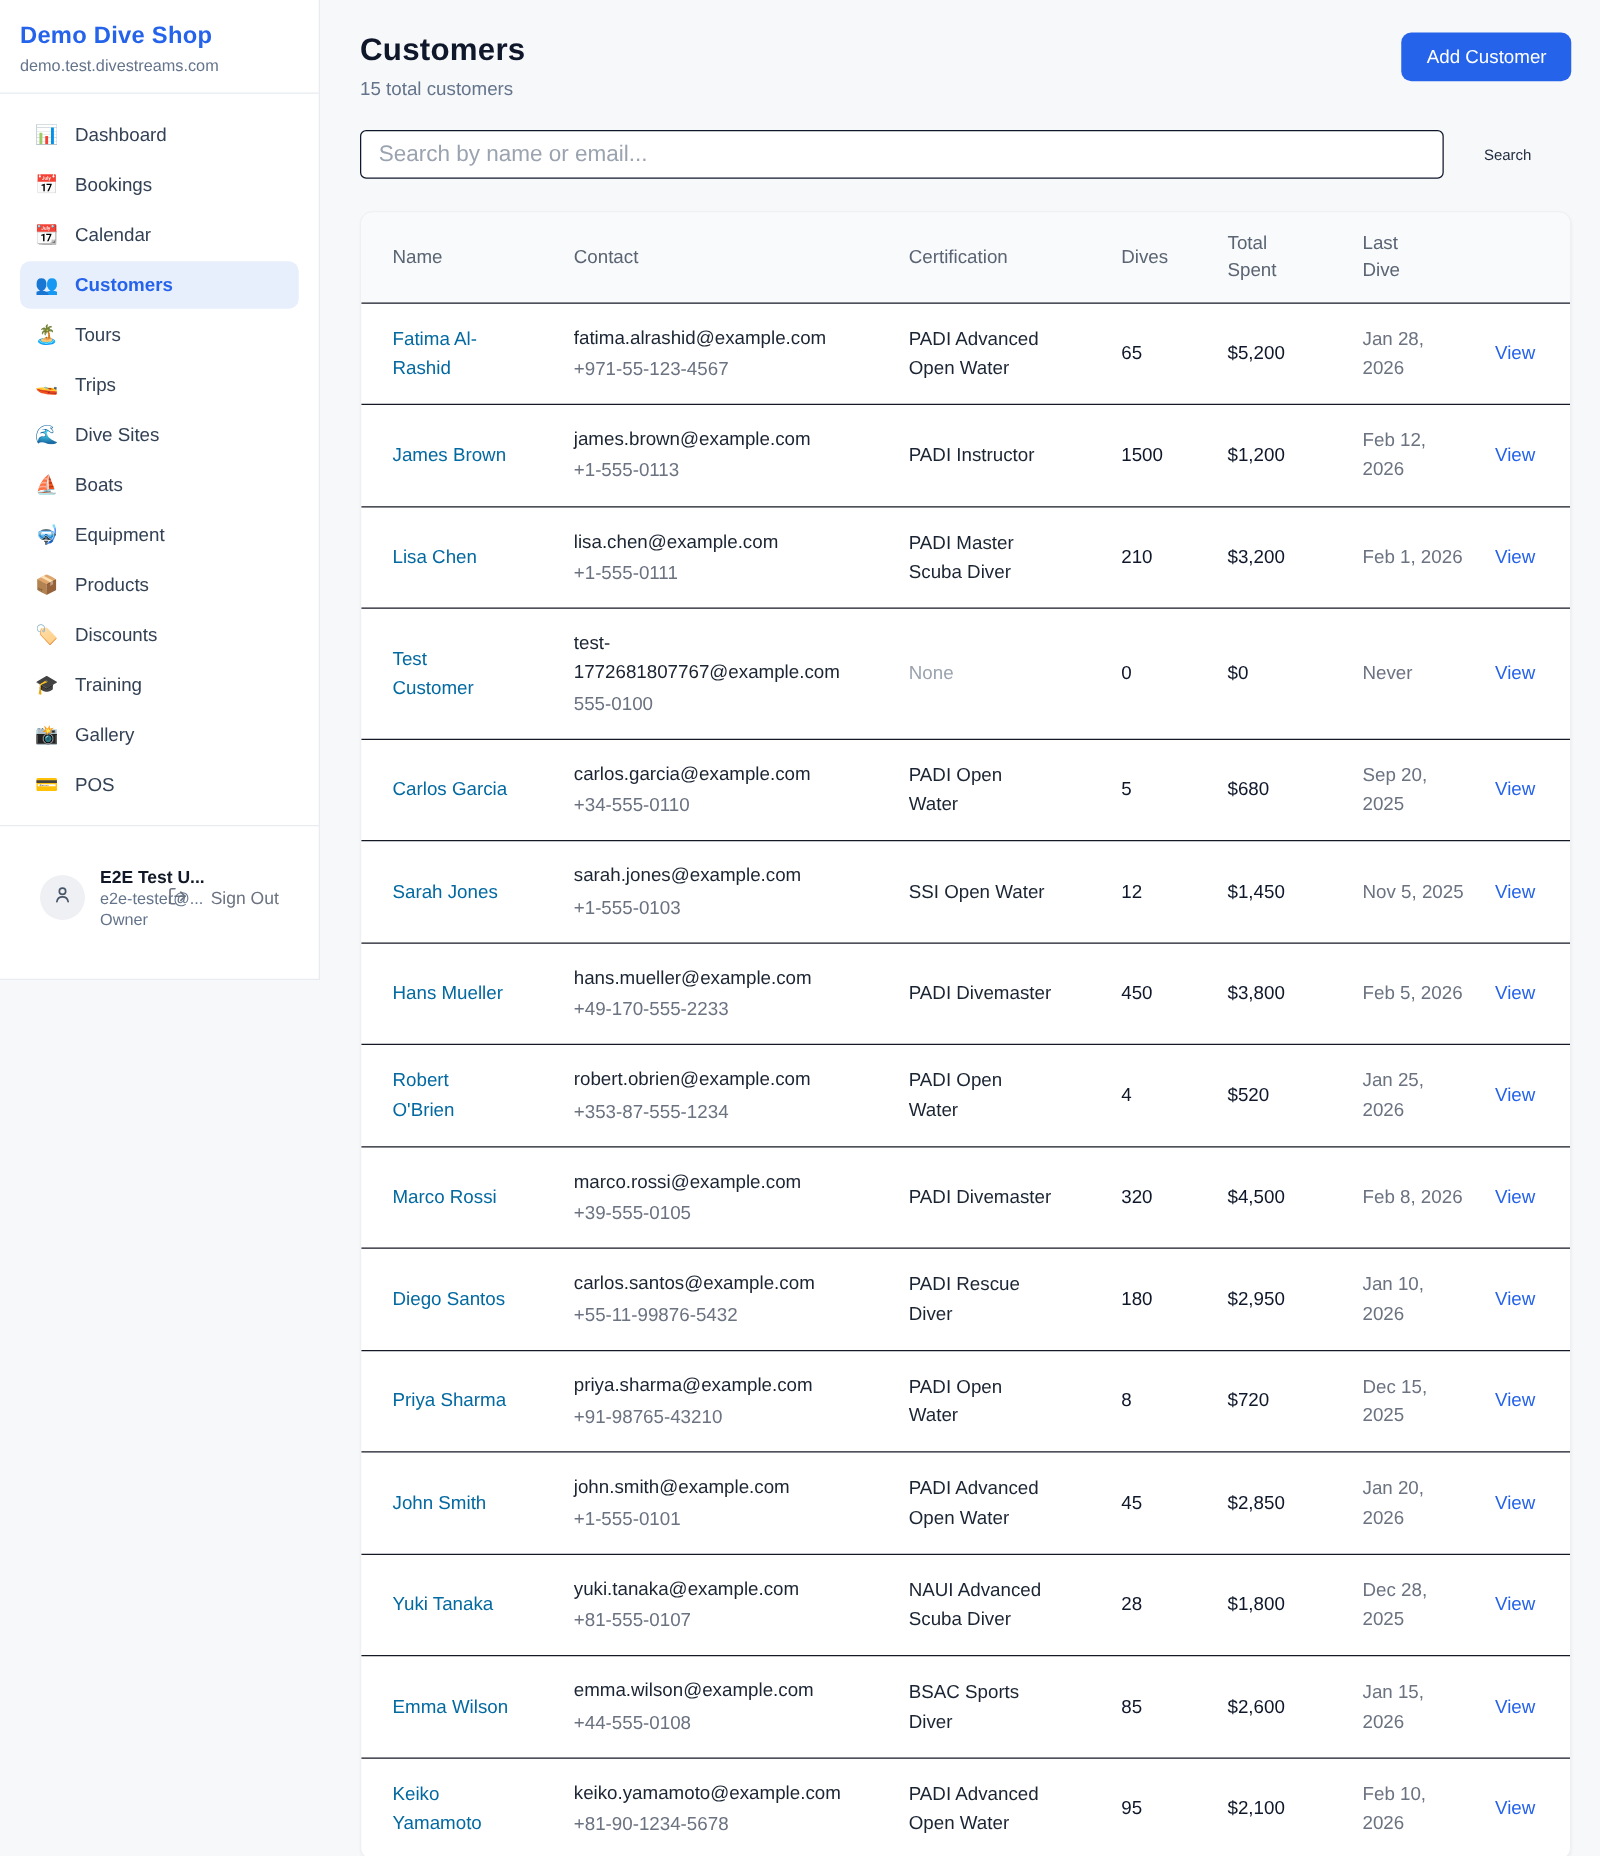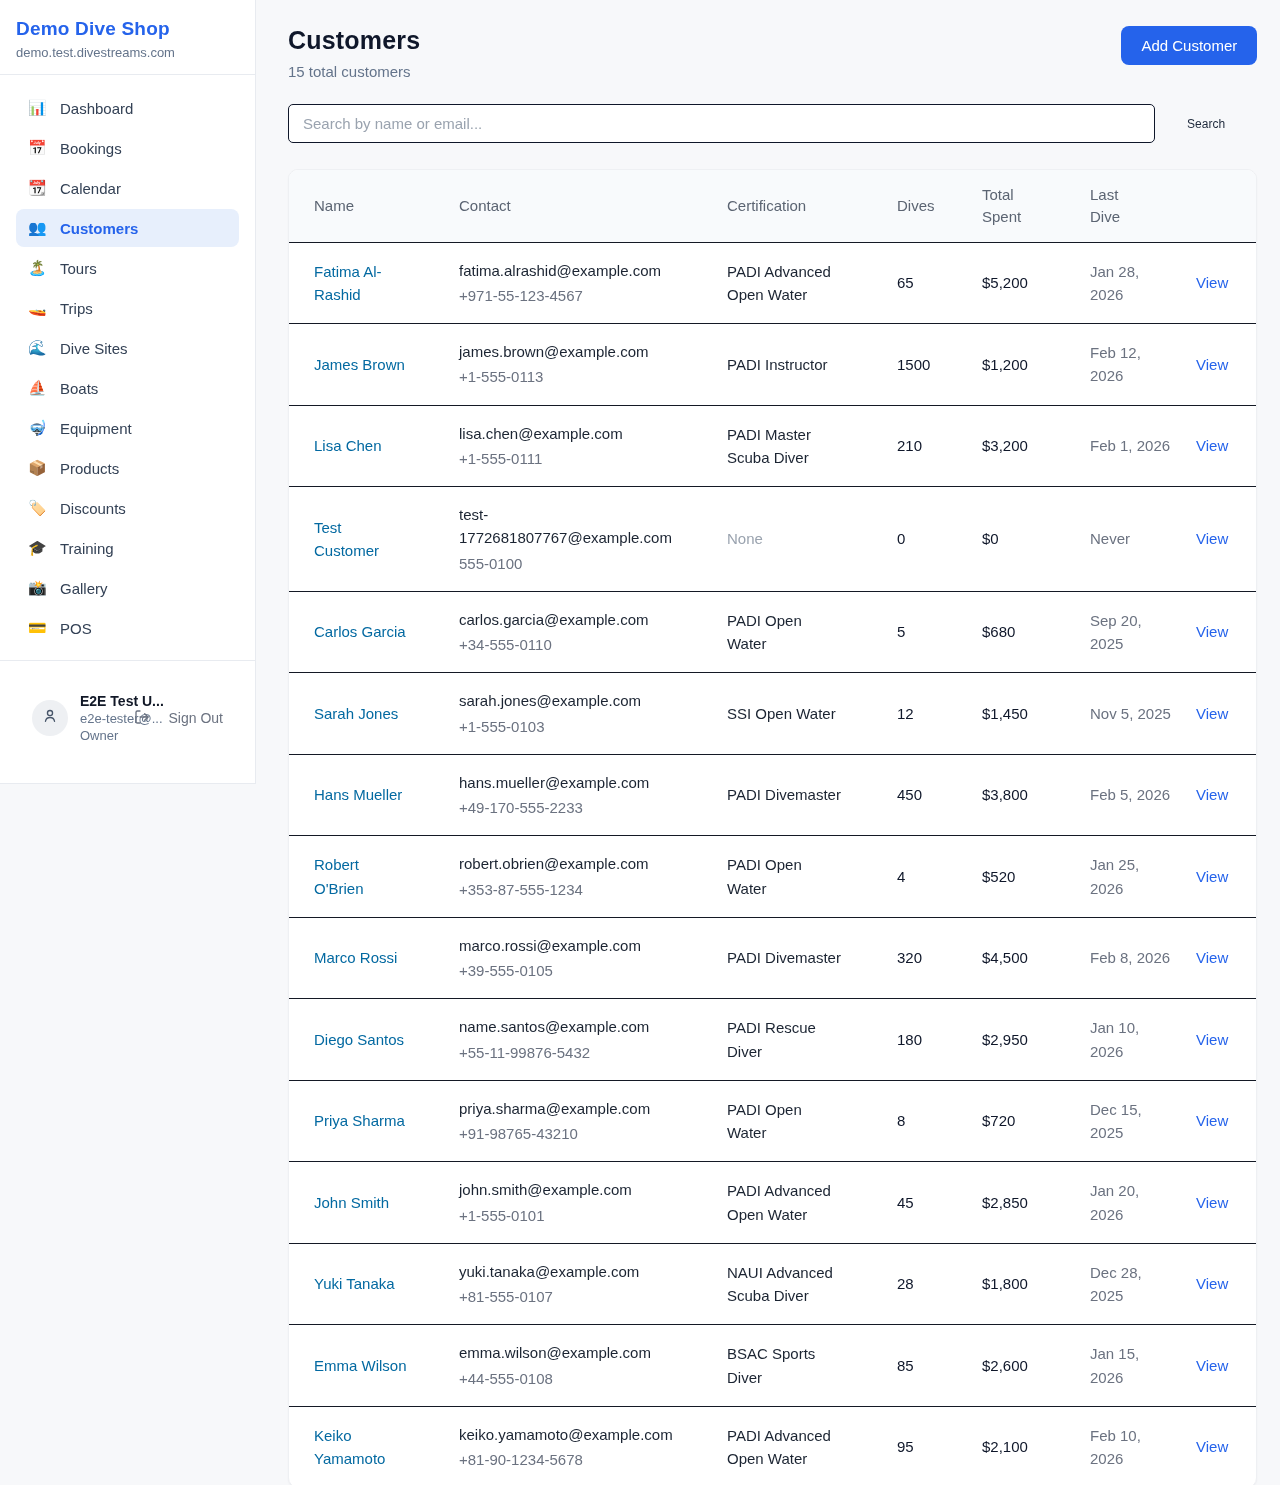--- a/index.html
+++ b/index.html
@@ -58,21 +58,21 @@
   .btn-primary {
     background:#2563eb; color:#fff; border:none; border-radius:8px;
     font-family:inherit; font-size:15px; font-weight:500;
     padding:11px 20px; cursor:pointer;
   }
   .search-row { display:flex; align-items:center; margin-top:24px; }
   .search-input {
     flex:0 0 867px; width:867px; height:39px;
     border:1px solid #0f172a; border-radius:5px;
     background:#fff; padding:0 14px;
-    font-family:inherit; font-size:15px; color:#0f172a;
+    font-family:inherit; font-size:18px; color:#0f172a;
   }
   .search-input::placeholder { color:#9aa3af; }
   .btn-search {
     background:none; border:none; color:#1e293b; font-size:12px;
     font-family:inherit; cursor:pointer; margin:0 auto; padding:8px 16px;
   }
   
   .card {
     margin-top:26px; background:#fff; border-radius:10px;
     border:1px solid #eef0f3;
@@ -326,21 +326,21 @@
     </div>
     <div class="td cert">PADI Divemaster</div>
     <div class="td dives">320</div>
     <div class="td total">$4,500</div>
     <div class="td last">Feb 8, 2026</div>
     <div class="td view"><a>View</a></div>
   </div>
         <div class="trow">
     <div class="td name">Diego Santos</div>
     <div class="td contact">
-      <div class="email">name.santos@example.com</div>
+      <div class="email">carlos.santos@example.com</div>
       <div class="phone">+55-11-99876-5432</div>
     </div>
     <div class="td cert">PADI Rescue Diver</div>
     <div class="td dives">180</div>
     <div class="td total">$2,950</div>
     <div class="td last">Jan 10, 2026</div>
     <div class="td view"><a>View</a></div>
   </div>
         <div class="trow">
     <div class="td name">Priya Sharma</div>

